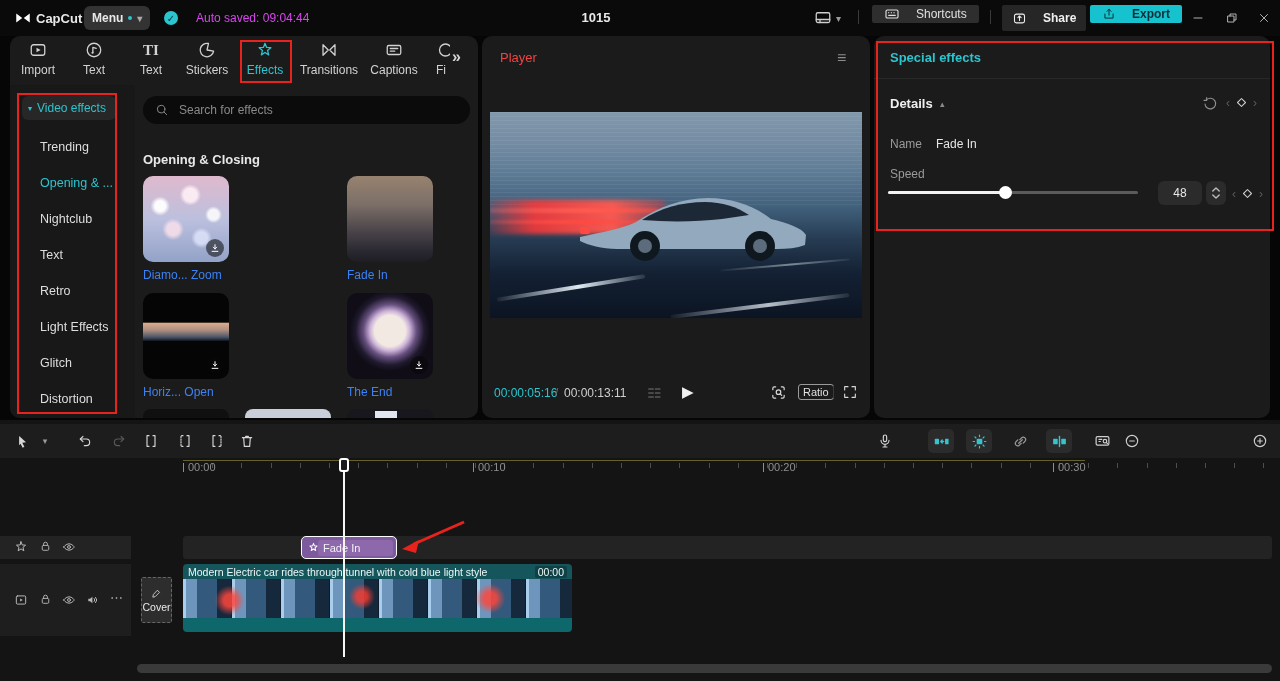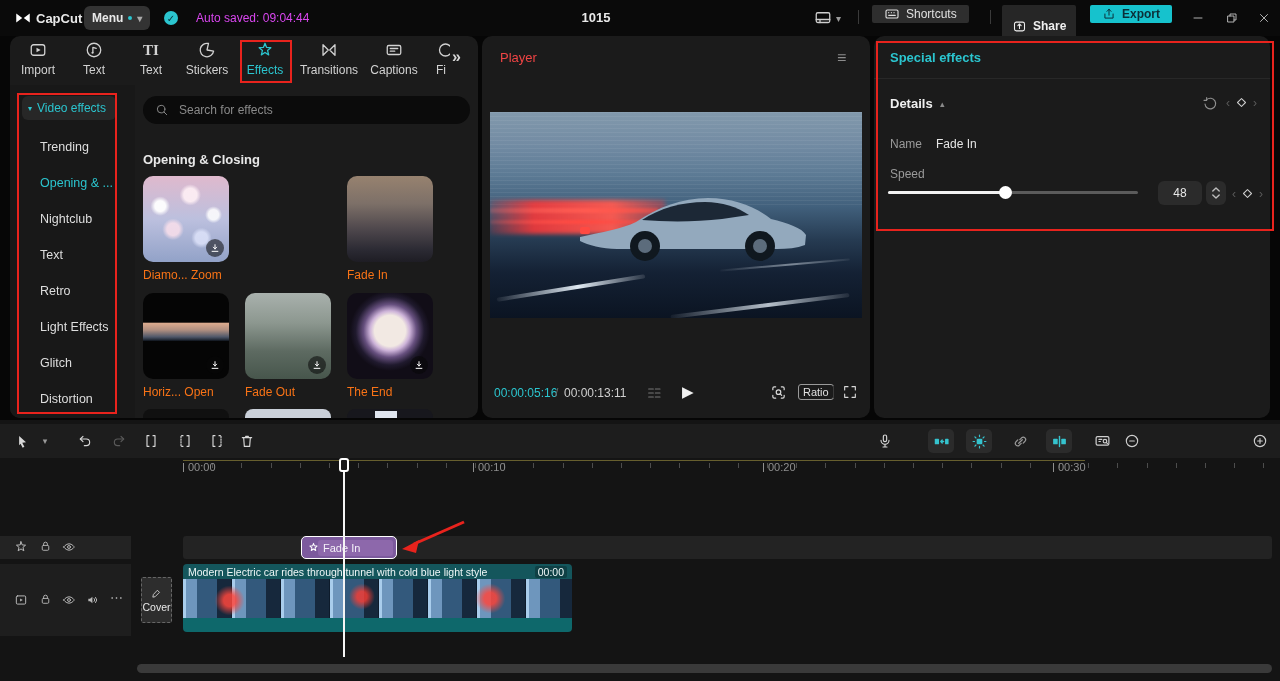--- a/index.html
+++ b/index.html
@@ -9,21 +9,21 @@
   .tx{white-space:nowrap;}
   .panel{background:#1b1b1b;border-radius:10px;}
   svg{display:block;}
   .ic{stroke:currentColor;fill:none;stroke-width:1.7;stroke-linecap:round;stroke-linejoin:round;}
   .icf{fill:currentColor;stroke:none;}
 
   
   .topbar{left:0;top:0;width:1280px;height:36px;background:#0a0a0a;display:flex;align-items:center;}
   .menu-btn{left:84px;top:6px;height:24px;padding:0 8px;background:#333;border-radius:6px;
             display:flex;align-items:center;gap:5px;font-size:12px;font-weight:bold;}
-  .tb-btn{height:18px;border-radius:2px;display:flex;align-items:center;gap:6px;font-size:12px;}
+  .tb-btn{height:18px;border-radius:2px;display:flex;align-items:center;gap:16px;font-size:12px;}
   .export{background:#16c2cd;color:#0b2f38;font-weight:bold;}
   .winbtn{color:#cfcfcf;display:flex;align-items:center;justify-content:center;width:20px;height:20px;}
 
   
   .tab{display:flex;flex-direction:column;align-items:center;gap:4px;color:#d2d2d2;}
   .tab .tlabel{font-size:12px;}
   .tab.active{color:#2bc5cf;}
 
   
   .side-item{font-size:12.5px;color:#dedede;}
@@ -31,21 +31,21 @@
 
   
   .search{left:143px;top:96px;width:327px;height:28px;background:#0b0b0b;border-radius:14px;
           display:flex;align-items:center;gap:8px;padding:0 12px;box-sizing:border-box;color:#8a8a8a;}
   .search input{background:transparent;border:none;outline:none;color:#bdbdbd;font-size:12px;width:250px;
                 font-family:"Liberation Sans",sans-serif;}
   .search input::placeholder{color:#8a8a8a;}
 
   
   .th{width:86px;height:86px;border-radius:10px;position:relative;overflow:hidden;}
-  .cap{margin-top:6px;font-size:12px;color:#f97316;width:88px;}
+  .cap{margin-top:6px;font-size:12px;color:#3b82f6;width:88px;}
   .dl{position:absolute;right:5px;bottom:5px;width:18px;height:18px;border-radius:50%;
       background:rgba(8,8,8,.55);display:flex;align-items:center;justify-content:center;color:#fff;}
   .th-diamond{background:
     radial-gradient(circle at 20% 35%, rgba(255,255,255,.95) 0 6%, transparent 11%),
     radial-gradient(circle at 55% 22%, rgba(255,240,245,.9) 0 8%, transparent 13%),
     radial-gradient(circle at 82% 45%, rgba(255,255,255,.85) 0 6%, transparent 10%),
     radial-gradient(circle at 35% 62%, rgba(255,226,236,.8) 0 8%, transparent 14%),
     radial-gradient(circle at 68% 72%, rgba(228,233,255,.75) 0 7%, transparent 12%),
     linear-gradient(180deg,#dfb9cd,#bcc0de 50%,#92a2c8);}
   .th-landscape{background:linear-gradient(118deg,#06070a 39%,#9fb0c4 40%,#ccd0d8 47%,#5d6d80 55%,#232b38 60%,#06070a 61%);}
@@ -121,21 +121,21 @@
     <div class="abs tb-btn" style="left:872px;top:5px;padding:0 12px;background:#2e2e2e;color:#e0e0e0">
       <span>
           <svg width="16" height="16" viewBox="0 0 24 24">
             <rect class="ic" x="3" y="6" width="18" height="12" rx="2"></rect>
             <path class="ic" d="M7 14h10M7 10h.1M11 10h.1M15 10h.1"></path>
           </svg>
         </span>
       <span>Shortcuts</span>
     </div>
     <span class="abs sepv" style="left:990px;top:10px"></span>
-    <div class="abs tb-btn" style="left:1002px;top:5px;padding:12px 10px;background:#262626;color:#f0f0f0;font-weight:bold">
+    <div class="abs tb-btn" style="left:1002px;top:5px;padding:4px 10px;background:#262626;color:#f0f0f0;font-weight:bold">
       <span>
           <svg width="15" height="15" viewBox="0 0 24 24">
             <rect class="ic" x="4" y="5" width="16" height="14" rx="3"></rect>
             <path class="ic" d="M12 15V8m0 0l-2.6 2.6M12 8l2.6 2.6"></path>
           </svg>
         </span>
       <span>Share</span>
     </div>
     <div class="abs tb-btn export" style="left:1090px;top:5px;padding:0 12px">
       <span>
@@ -275,30 +275,20 @@
 
   <div class="abs" style="left:143px;top:293px">
     <div class="th th-horiz">
       <span class="dl">
           <svg width="10" height="10" viewBox="0 0 24 24">
             <path class="ic" style="stroke-width:2.4" d="M12 4v10m0 0l-4-4m4 4l4-4M5 20h14"></path>
           </svg>
         </span>
     </div>
     <div class="cap tx">Horiz... Open</div>
-  </div>
-  <div class="abs" style="left:245px;top:293px">
-    <div class="th th-fadeout">
-      <span class="dl">
-          <svg width="10" height="10" viewBox="0 0 24 24">
-            <path class="ic" style="stroke-width:2.4" d="M12 4v10m0 0l-4-4m4 4l4-4M5 20h14"></path>
-          </svg>
-        </span>
-    </div>
-    <div class="cap tx">Fade Out</div>
   </div>
   <div class="abs" style="left:347px;top:293px">
     <div class="th th-theend">
       <span class="dl">
           <svg width="10" height="10" viewBox="0 0 24 24">
             <path class="ic" style="stroke-width:2.4" d="M12 4v10m0 0l-4-4m4 4l4-4M5 20h14"></path>
           </svg>
         </span>
     </div>
     <div class="cap tx">The End</div>

